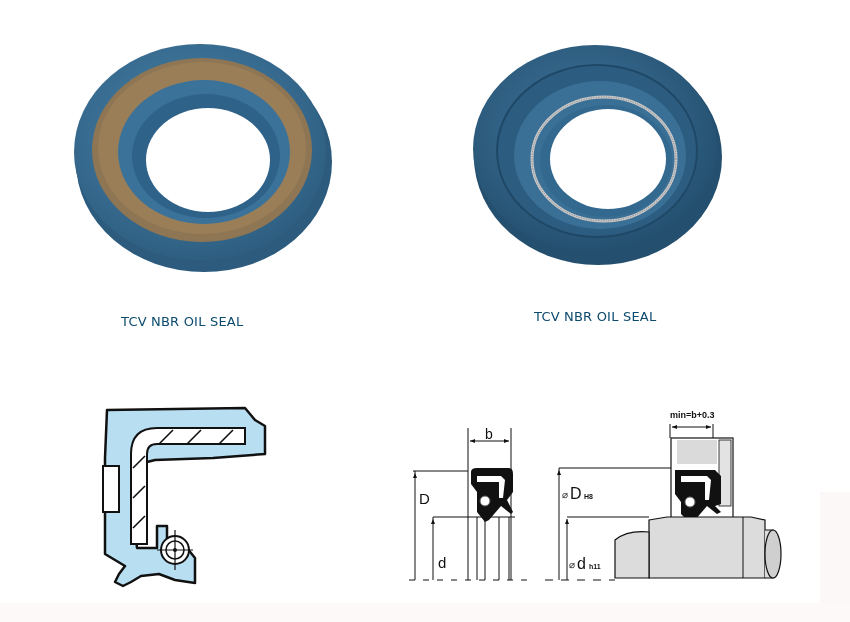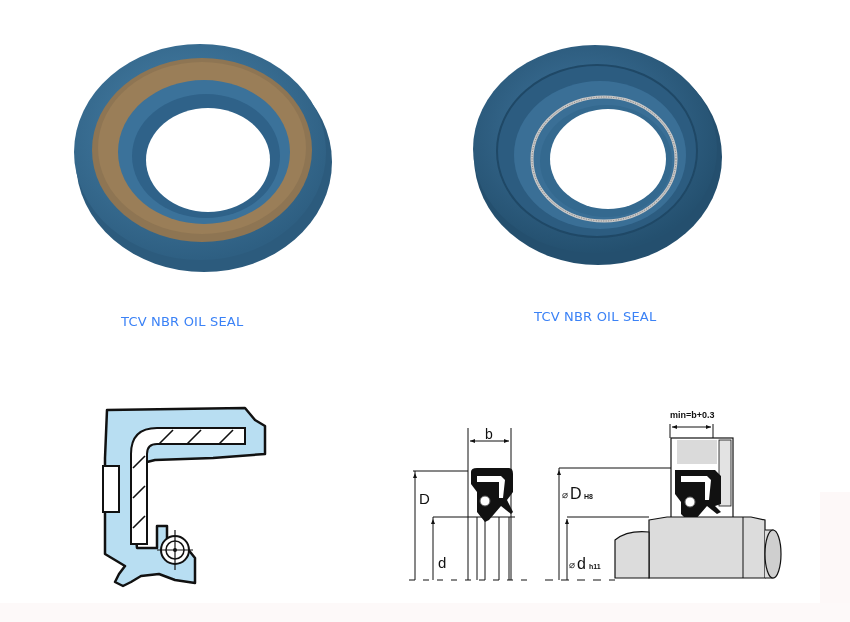--- a/index.html
+++ b/index.html
@@ -1,18 +1,18 @@
 <!DOCTYPE html>
 <html><head>
 <meta charset="utf-8">
 <style>
   html, body { margin:0; padding:0; }
   body { width:850px; height:622px; background:#ffffff; position:relative; overflow:hidden; font-family:"Liberation Sans", sans-serif; }
   .abs { position:absolute; }
-  .caption { position:absolute; font-family:"DejaVu Sans", sans-serif; font-size:13px; color:#3b82f6; letter-spacing:0.2px; white-space:nowrap; }
+  .caption { position:absolute; font-family:"DejaVu Sans", sans-serif; font-size:13px; color:#0c4a6e; letter-spacing:0.2px; white-space:nowrap; }
   .band-bottom { position:absolute; left:0; top:603px; width:850px; height:19px; background:#fdf9f9; }
   .band-right { position:absolute; left:820px; top:492px; width:30px; height:111px; background:#fdf8f8; }
   svg text { font-family:"Liberation Sans", sans-serif; }
 </style>
 </head>
 <body>
 
 <div class="band-bottom"></div>
 <div class="band-right"></div>
 

